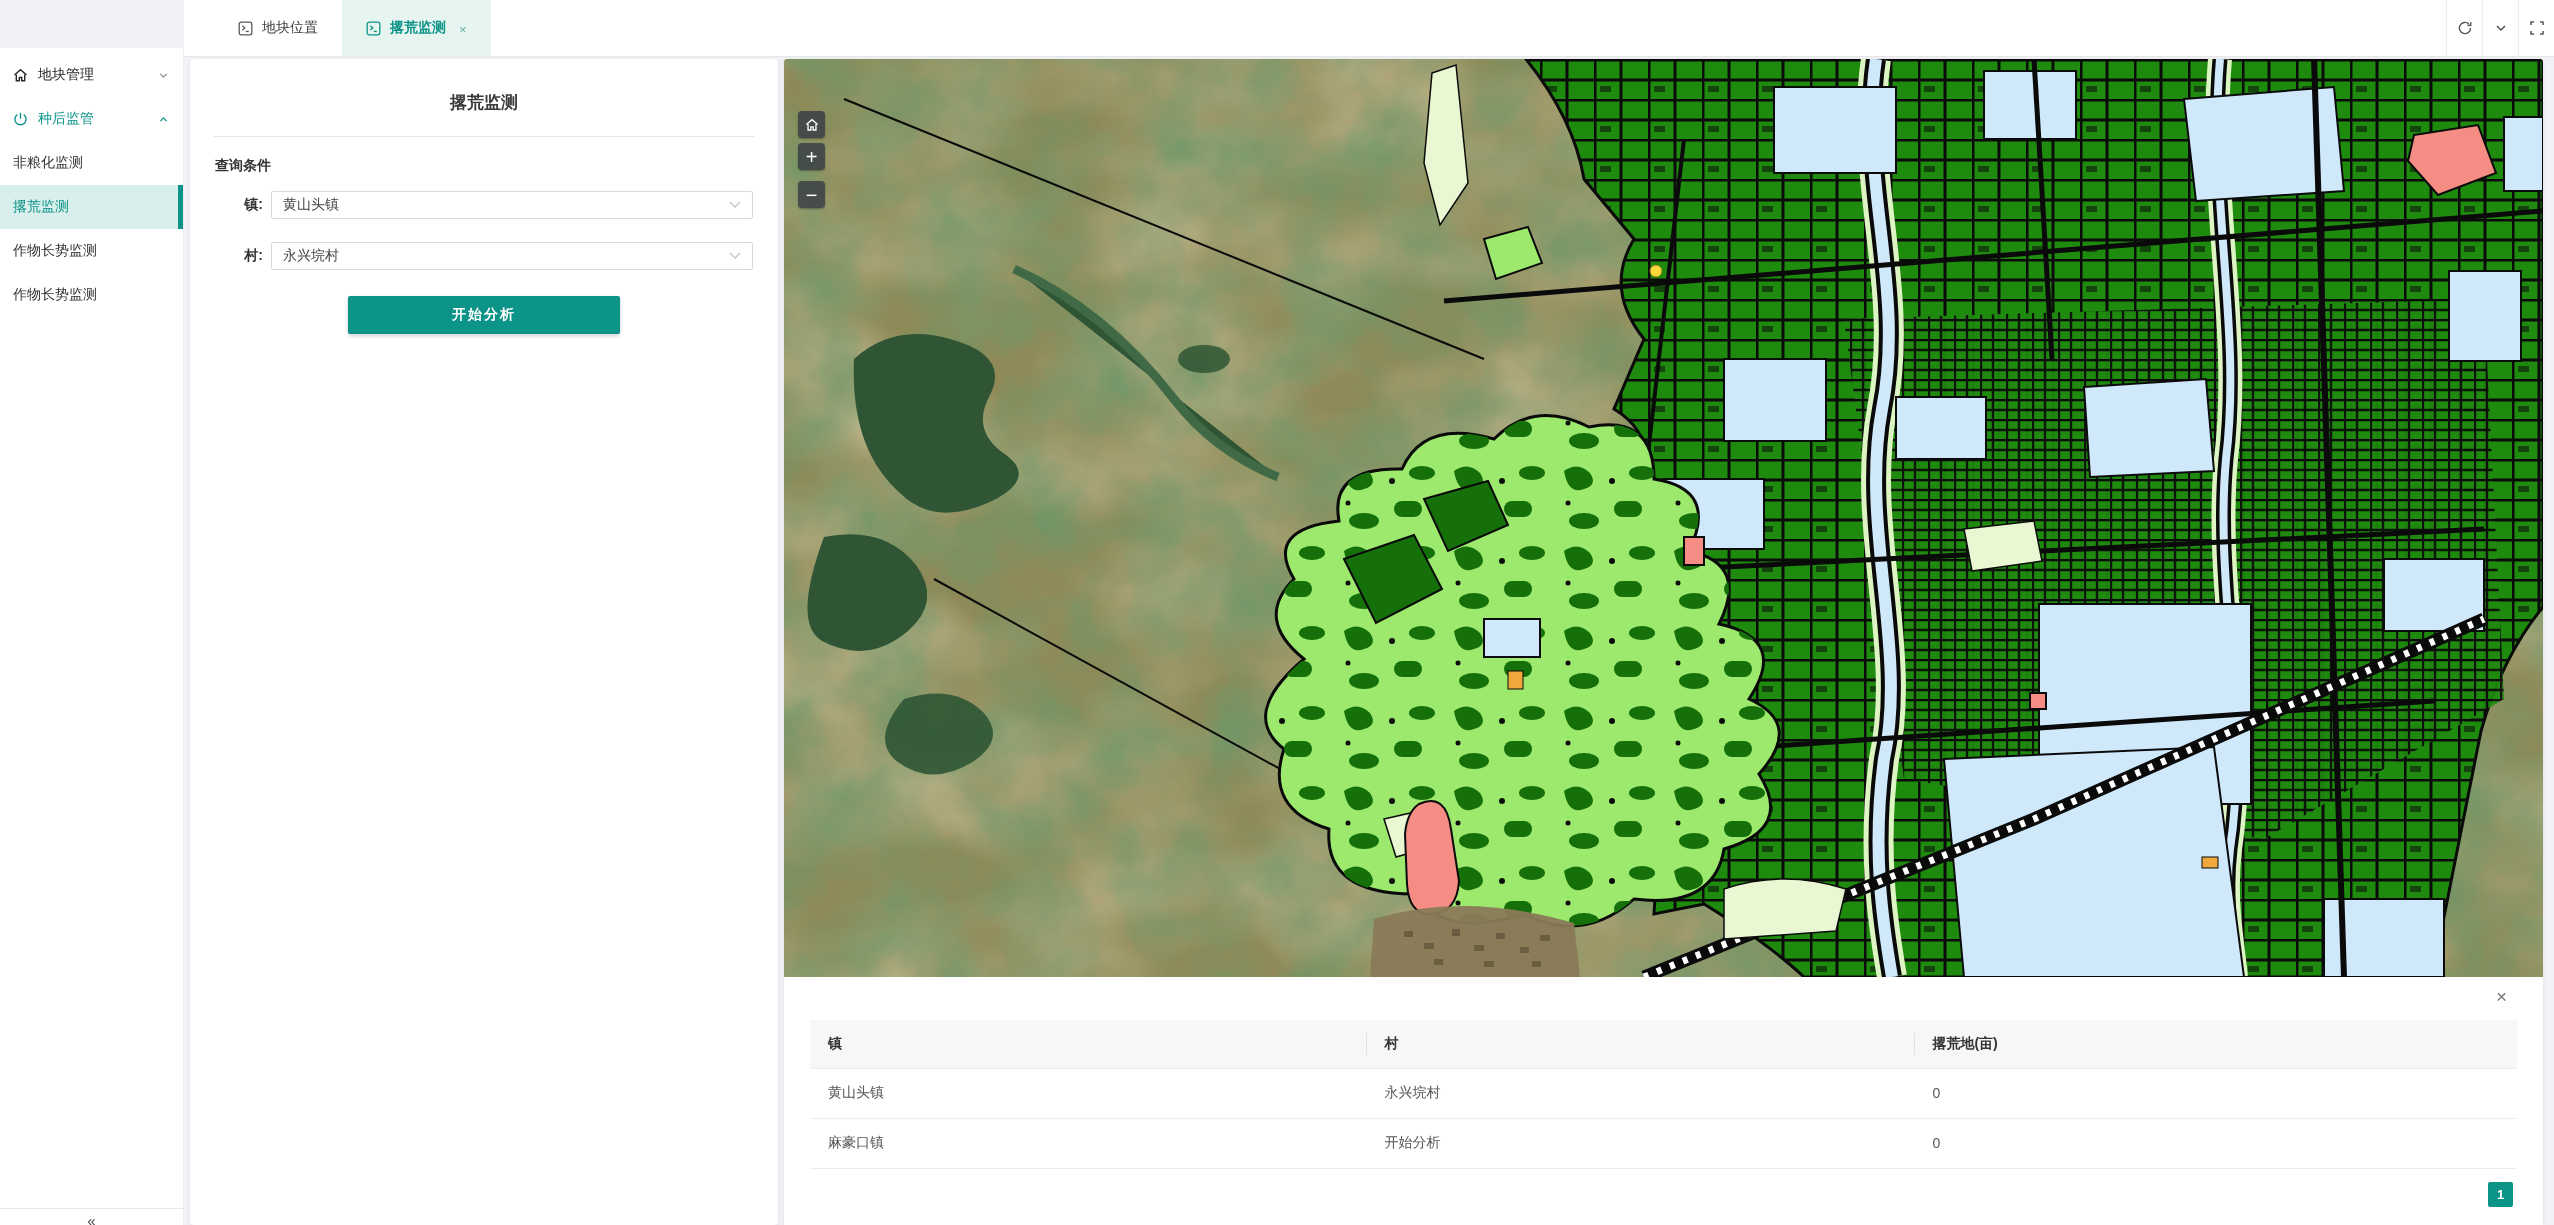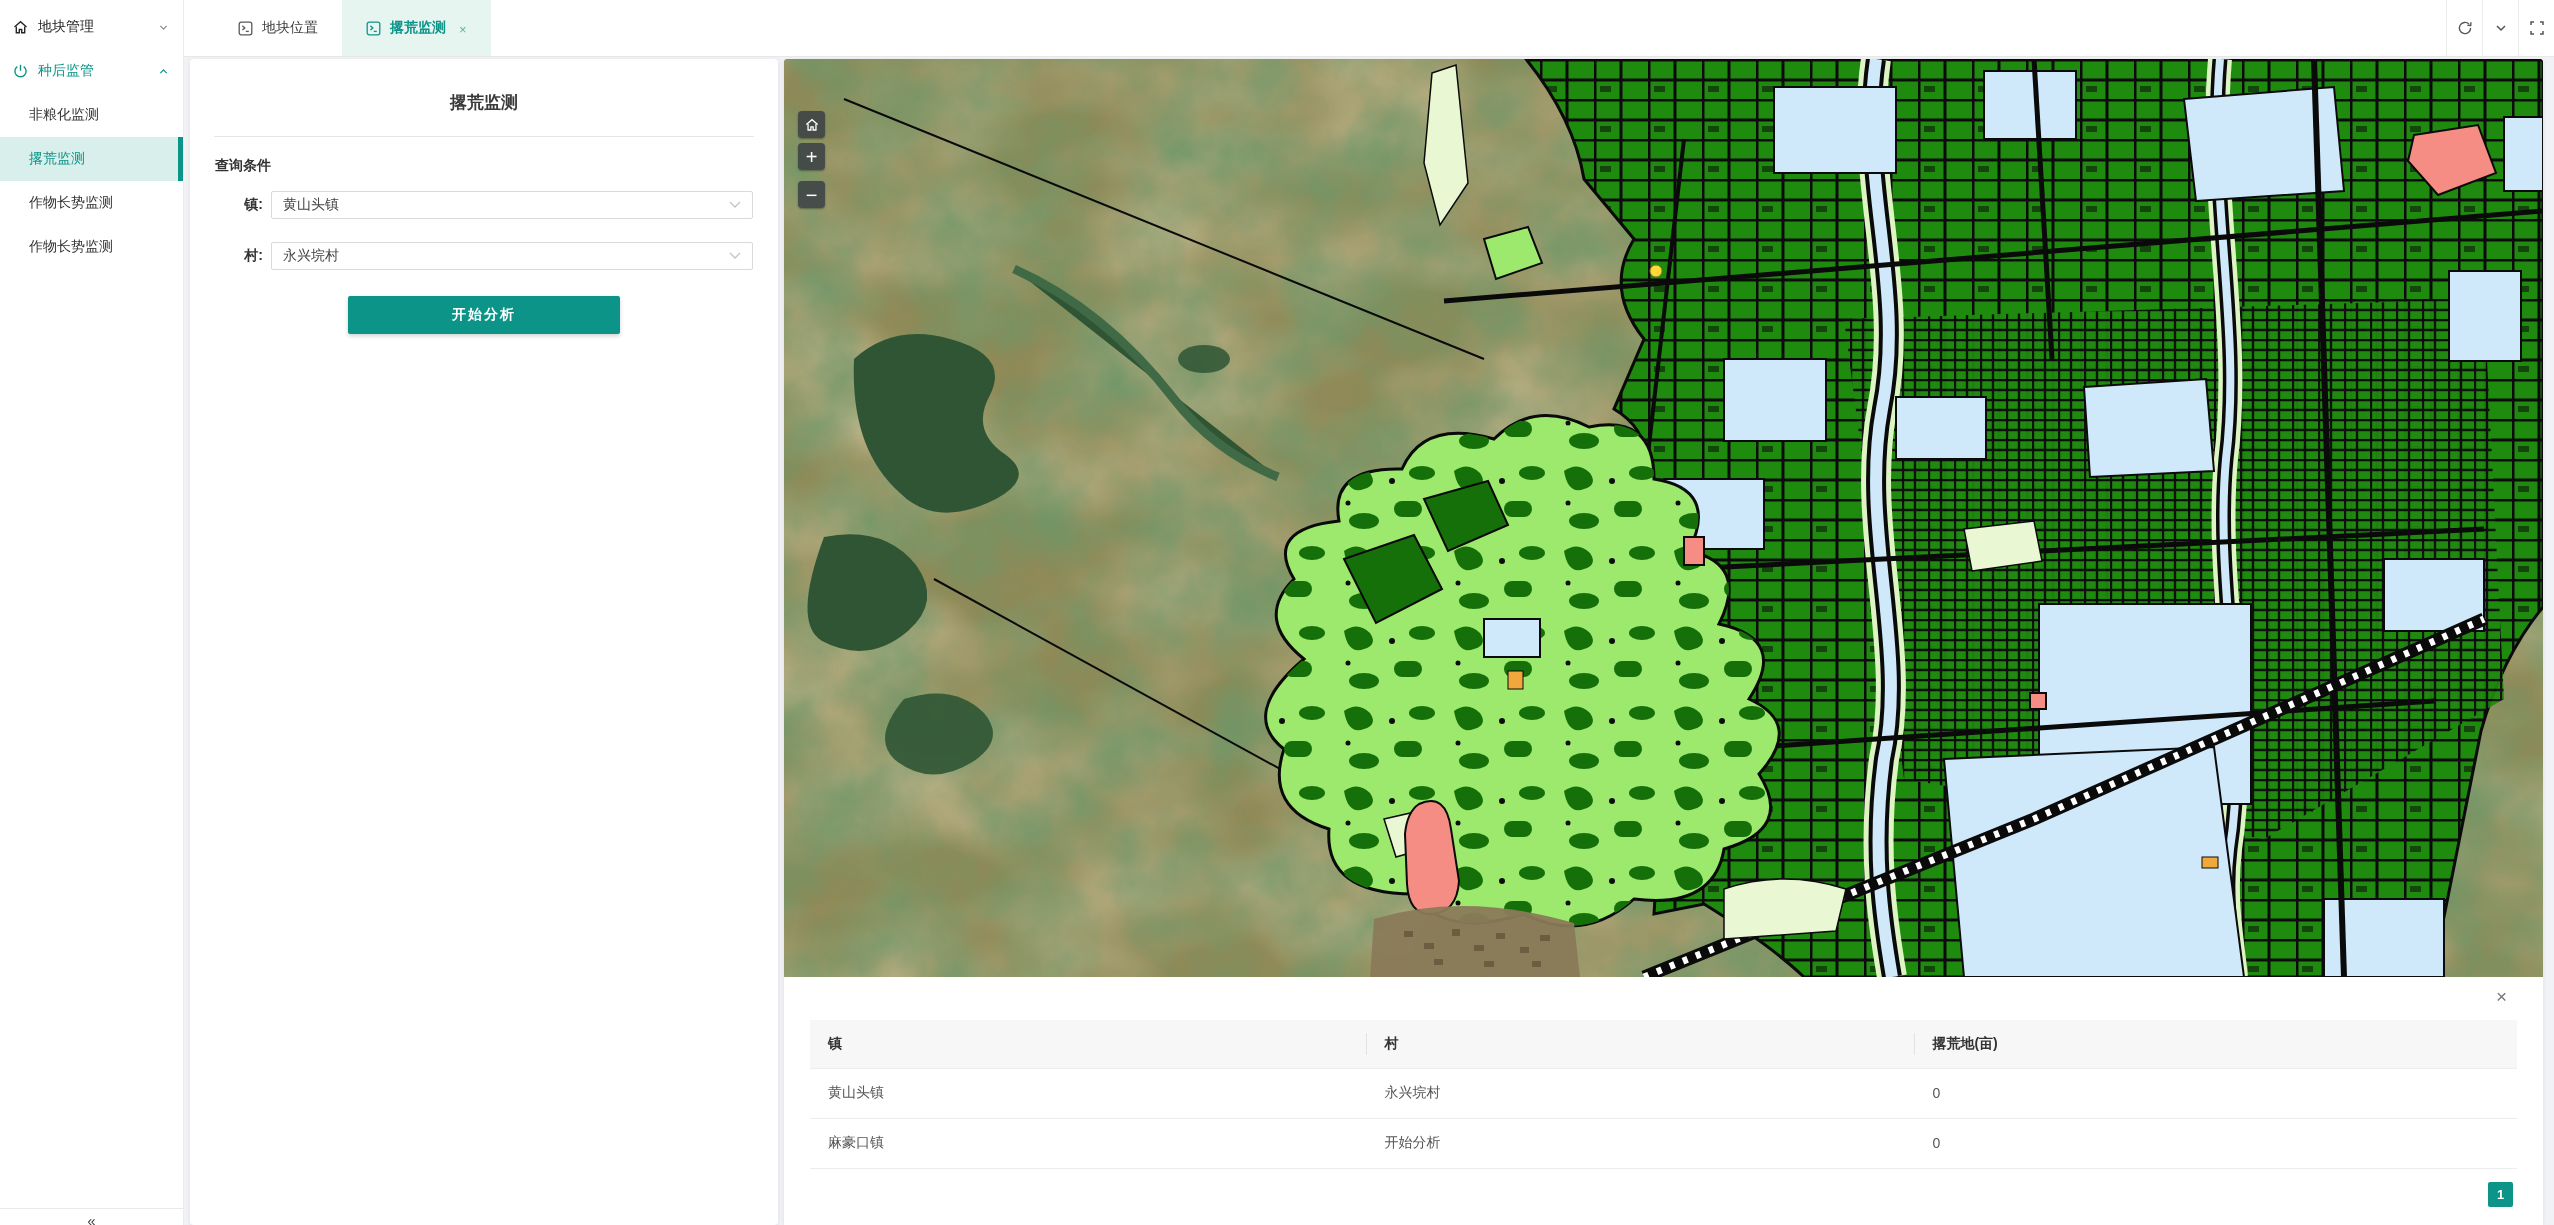--- a/index.html
+++ b/index.html
@@ -1,26 +1,26 @@
 <!DOCTYPE html>
 <html style="--accent: #0d9488; --accent-light: #e7f5f1; --sidebar-active-bg: #d9efeb; --table-header-bg: #f7f7f7; --terrain-olive: #8f8a58; --terrain-lake: #2f5534; --map-green: #1f8b0e; --map-green-dark: #15700a; --map-blue: #cfe9fb; --map-chartreuse: #9ce96d; --map-salmon: #f58d84; --map-cream: #e9f8d2; --map-control-bg: rgba(58,64,68,0.85);"><head>
 <meta charset="utf-8">
 <style>
   * { margin:0; padding:0; box-sizing:border-box; }
   html,body { width:2554px; height:1225px; overflow:hidden;
     font-family:"Liberation Sans","DejaVu Sans",sans-serif; font-size:14px; color:#333; background:#f0f2f5; }
   .app { display:flex; width:100%; height:100%; }
 
   
-  .sidebar { width:184px; background:#fff; border-right:1px solid #ececec; position:relative; flex:none; padding-top:5px; }
+  .sidebar { width:184px; background:#fff; border-right:1px solid #ececec; position:relative; flex:none; padding-top:5px;margin-top:48px; }
   .side-item { height:44px; display:flex; align-items:center; gap:9px; padding:0 14px 0 12px; cursor:pointer; color:#262626; }
   .side-item svg.mini { flex:none; }
   .side-item .chev { margin-left:auto; color:#8c8c8c; }
   .side-item.teal, .side-item.teal .chev { color:var(--accent); }
-  .side-child { height:44px; display:flex; align-items:center; padding-left:29px; color:#333; cursor:pointer; }
+  .side-child { height:44px; display:flex; align-items:center; padding-left:13px; color:#333; cursor:pointer; }
   .side-child.active { background:var(--sidebar-active-bg); color:var(--accent); border-right:5px solid var(--accent); font-weight:500; }
   .side-footer { position:absolute; bottom:0; left:0; right:0; height:17px; border-top:1px solid #e9e9e9;
     text-align:center; font-size:15px; color:#444; line-height:24px; overflow:hidden; cursor:pointer; }
 
   
   .main { flex:1; display:flex; flex-direction:column; min-width:0; }
   .topbar { height:57px; background:#fff; border-bottom:1px solid #e8e8e8; display:flex; align-items:stretch; flex:none;gap:16px; }
   .tabs { display:flex; padding-left:30px; }
   .tab { display:flex; align-items:center; gap:9px; padding:0 24px; color:#3c3c3c; cursor:pointer; }
   .tab svg { color:#595959; }

